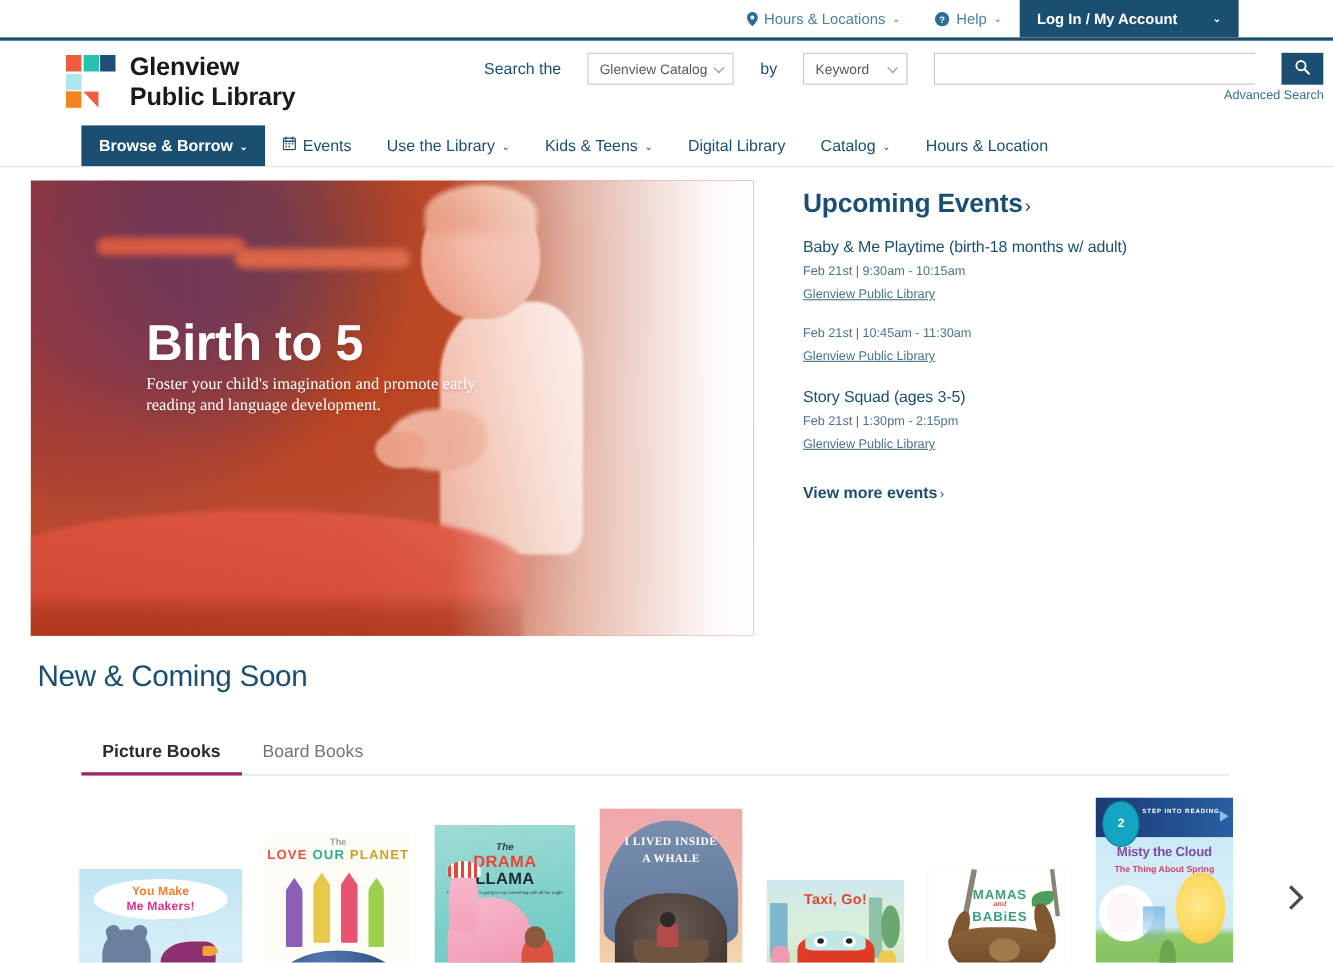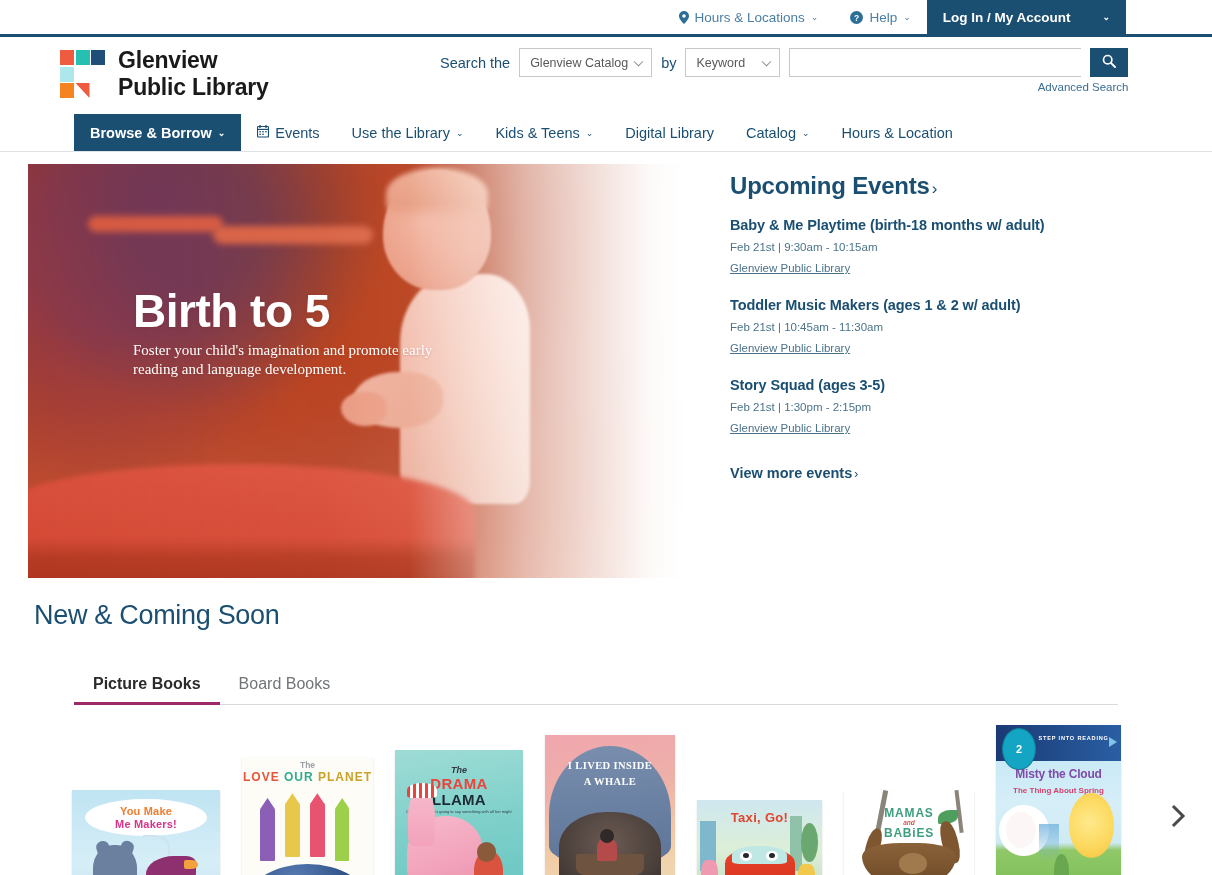--- a/index.html
+++ b/index.html
@@ -56,21 +56,21 @@
   .logo-mark i { display:block; }
   .logo-text {
     font-size:23px; font-weight:bold; line-height:1.18;
     color:#1a1a1a; letter-spacing:-0.2px;
   }
 
   .searchwrap {
     position:absolute; left:440px; top:14px;
     display:flex; align-items:flex-start;
   }
-  .search-row { display:flex; align-items:center; gap:9px; }
+  .search-row { display:flex; align-items:center; gap:24px; }
   .search-label { font-size:14.5px; color:#1b4f72; font-weight:normal; }
   .sel {
     position:relative;
     height:29px; border:1px solid #c8c8c8; background:#fff;
     display:flex; align-items:center;
     padding:0 26px 0 10px;
     font-size:12.5px; color:#57595b;
     white-space:nowrap;
   }
   .sel.wide { width:133px; }
@@ -199,21 +199,21 @@
 
   
   .events { margin-left:45px; padding-top:8px; width:400px; }
   .events-head {
     font-size:24px; font-weight:bold; color:#1b4f72; margin:0 0 17px 0;
     text-decoration:none; display:inline-block; letter-spacing:-0.2px;
   }
   .events-head .chev { font-size:17px; font-weight:normal; margin-left:2px; }
   .event { margin-bottom:21px; }
   .event-title {
-    font-size:14.5px; font-weight:bold; color:#1b4f72;
+    font-size:14.5px; font-weight:normal; color:#1b4f72;
     margin:0 0 8px 0; text-decoration:none; display:block; letter-spacing:-0.1px;
   }
   .event-when { font-size:11.5px; color:#4a7389; margin:0 0 5px 0; }
   .event-loc {
     font-size:11.5px; color:#4a7389; text-decoration:underline; display:inline-block;
   }
   .view-more {
     display:inline-block; margin-top:8px;
     font-size:14.5px; font-weight:bold; color:#1b4f72; text-decoration:none;
   }
@@ -568,21 +568,20 @@
     <a class="events-head" href="#">
       <span>Upcoming Events</span><span class="chev">›</span>
     </a>
 
     <div class="event">
       <a class="event-title" href="#">Baby &amp; Me Playtime (birth-18 months w/ adult)</a>
       <p class="event-when">Feb 21st | 9:30am - 10:15am</p>
       <a class="event-loc" href="#">Glenview Public Library</a>
     </div>
     <div class="event">
-      <a class="event-title" href="#">Toddler Music Makers (ages 1 &amp; 2 w/ adult)</a>
       <p class="event-when">Feb 21st | 10:45am - 11:30am</p>
       <a class="event-loc" href="#">Glenview Public Library</a>
     </div>
     <div class="event">
       <a class="event-title" href="#">Story Squad (ages 3-5)</a>
       <p class="event-when">Feb 21st | 1:30pm - 2:15pm</p>
       <a class="event-loc" href="#">Glenview Public Library</a>
     </div>
 
     <a class="view-more" href="#">

